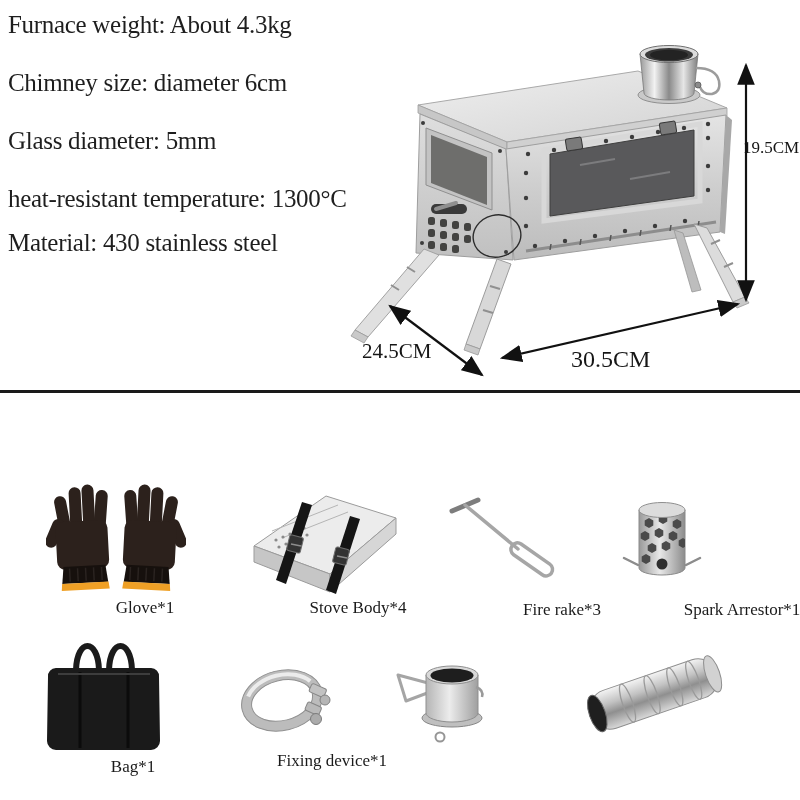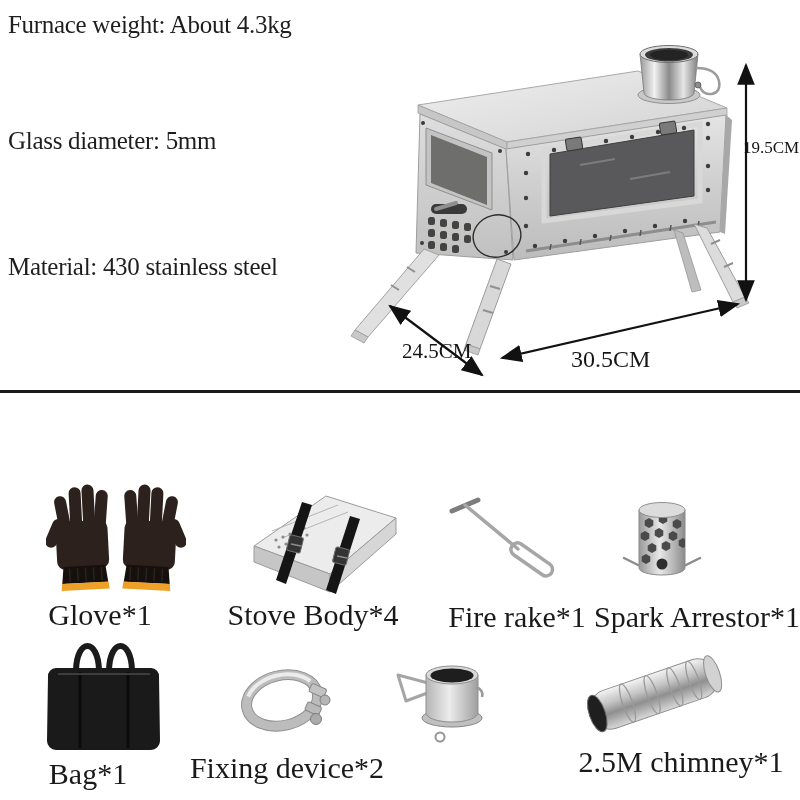--- a/index.html
+++ b/index.html
@@ -1,44 +1,46 @@
 <!DOCTYPE html>
 <html><head>
 <meta charset="utf-8">
 <style>
   html,body{margin:0;padding:0;background:#fff;}
   .page{position:relative;width:800px;height:800px;background:#fff;overflow:hidden;
         font-family:"Liberation Serif","DejaVu Serif",serif;color:#1e1e1e;}
   .spec-line{position:absolute;left:8px;font-size:25px;letter-spacing:-0.3px;
              line-height:1.1;white-space:nowrap;}
-  .sl-0{top:11px}.sl-1{top:69px}.sl-2{top:127px}.sl-3{top:185px}.sl-4{top:253px}
+  .sl-0{top:11px}.sl-1{top:69px}.sl-2{top:127px}.sl-3{top:185px}.sl-4{top:229px}
   .stove-svg{position:absolute;left:330px;top:38px;}
   .dim-label{position:absolute;white-space:nowrap;color:#161616;}
   .dim-h{left:743px;top:138px;font-size:17px;}
-  .dim-d{left:362px;top:339px;font-size:21px;margin-left:40px;}
+  .dim-d{left:362px;top:339px;font-size:21px;}
   .dim-w{left:571px;top:346px;font-size:24px;}
   .divider{position:absolute;left:0;top:390px;width:800px;height:3px;background:#1a1a1a;}
   .acc-icon{position:absolute;}
-  .acc-label{position:absolute;font-size:30px;white-space:nowrap;transform:translateX(-50%);color:#1a1a1a;}
+  .acc-label{position:absolute;font-size:17px;white-space:nowrap;transform:translateX(-50%);color:#1a1a1a;margin-left:45px;}
   .lab-glove{left:100px;top:598px}.lab-stovebody{left:313px;top:598px}
   .lab-rake{left:517px;top:600px}.lab-spark{left:697px;top:600px}
   .lab-bag{left:88px;top:757px}.lab-fix{left:287px;top:751px}
   .lab-reg{left:464px;top:747px}.lab-chim{left:681px;top:745px}
   .ic-glove{left:46px;top:479px}.ic-stovebody{left:246px;top:482px}
   .ic-rake{left:448px;top:496px}.ic-spark{left:622px;top:498px}
   .ic-bag{left:46px;top:630px}.ic-fix{left:238px;top:660px}
   .ic-reg{left:390px;top:655px}.ic-chim{left:574px;top:645px}
 </style>
 </head>
 <body>
 
 <div class="page">
 
   <div class="spec-line sl-0">Furnace weight: About 4.3kg</div>
+  <div class="spec-line sl-1">Chimney size: diameter 6cm</div>
   <div class="spec-line sl-2">Glass diameter: 5mm</div>
+  <div class="spec-line sl-3">heat-resistant temperature: 1300°C</div>
   <div class="spec-line sl-4">Material: 430 stainless steel</div>
 
   <svg class="stove-svg" width="470" height="350" viewBox="0 0 470 350">
     <defs>
       <linearGradient id="gTop" x1="0" y1="0" x2="1" y2="1">
         <stop offset="0" stop-color="#efefef"></stop>
           <stop offset="1" stop-color="#d2d2d2"></stop>
       </linearGradient>
       <linearGradient id="gFront" x1="0" y1="0" x2="0" y2="1">
         <stop offset="0" stop-color="#e4e4e4"></stop>
@@ -211,21 +213,21 @@
     <rect x="88" y="66" width="14" height="16" rx="2" fill="#333333" stroke="#6e6e6e" transform="rotate(14 95 74)"></rect>
     <path d="M45,62 l10,2 M91,74 l10,2" stroke="#8c8c8c" stroke-width="1.5"></path>
   </svg>
   <div class="acc-label lab-stovebody">Stove Body*4</div>
 
   <svg class="acc-icon ic-rake" width="118" height="92" viewBox="0 0 118 92">
     <path d="M4,15 L30,4" stroke="#7d7d7d" stroke-width="5" stroke-linecap="round" fill="none"></path>
     <path d="M17,9 L70,53" stroke="#a6a6a6" stroke-width="3.5" stroke-linecap="round" fill="none"></path>
     <rect x="60" y="57" width="48" height="13" rx="6.5" fill="none" stroke="#a6a6a6" stroke-width="3.5" transform="rotate(35 84 63)"></rect>
   </svg>
-  <div class="acc-label lab-rake">Fire rake*1</div>
+  <div class="acc-label lab-rake">Fire rake*3</div>
 
   <svg class="acc-icon ic-spark" width="80" height="92" viewBox="0 0 80 92">
     <defs>
       <linearGradient id="gSpark" x1="0" y1="0" x2="1" y2="0">
         <stop offset="0" stop-color="#999999"></stop>
           <stop offset="0.45" stop-color="#e8e8e8"></stop>
           <stop offset="1" stop-color="#8c8c8c"></stop>
       </linearGradient>
       <clipPath id="sparkClip">
           <path d="M17,12 h46 v58 a23,7 0 0 1 -46,0 z"></path>
@@ -263,21 +265,21 @@
       <ellipse cx="44" cy="40" rx="36" ry="25" fill="none" stroke="#bcbcbc" stroke-width="10"></ellipse>
       <ellipse cx="44" cy="40" rx="41" ry="30" fill="none" stroke="#909090" stroke-width="1"></ellipse>
       <ellipse cx="44" cy="40" rx="31" ry="20" fill="none" stroke="#909090" stroke-width="1"></ellipse>
       <path d="M12,28 A36,25 0 0 1 76,28" fill="none" stroke="#ececec" stroke-width="4"></path>
     </g>
     <rect x="72" y="26" width="16" height="9" rx="2" fill="#c2c2c2" stroke="#868686" transform="rotate(24 80 30)"></rect>
     <circle cx="87" cy="40" r="5" fill="#b5b5b5" stroke="#808080"></circle>
     <rect x="68" y="44" width="15" height="9" rx="2" fill="#b9b9b9" stroke="#868686" transform="rotate(24 75 48)"></rect>
     <circle cx="78" cy="59" r="5.5" fill="#ababab" stroke="#7c7c7c"></circle>
   </svg>
-  <div class="acc-label lab-fix">Fixing device*2</div>
+  <div class="acc-label lab-fix">Fixing device*1</div>
 
   <svg class="acc-icon ic-reg" width="110" height="92" viewBox="0 0 110 92">
     <defs>
       <linearGradient id="gReg" x1="0" y1="0" x2="1" y2="0">
         <stop offset="0" stop-color="#b5b5b5"></stop>
           <stop offset="0.45" stop-color="#ececec"></stop>
           <stop offset="1" stop-color="#9f9f9f"></stop>
       </linearGradient>
     </defs>
     <path d="M38,28 L8,20 L16,46 L40,37" fill="none" stroke="#a5a5a5" stroke-width="3" stroke-linejoin="round"></path>
@@ -301,15 +303,14 @@
     <g transform="rotate(-19 80 49)">
       <rect x="14" y="29" width="132" height="40" rx="19" fill="url(#gChim)" stroke="#8d8d8d" stroke-width="1"></rect>
       <ellipse cx="52" cy="49" rx="5" ry="20" fill="none" stroke="#9a9a9a" stroke-width="1.3"></ellipse>
       <ellipse cx="78" cy="49" rx="5" ry="20" fill="none" stroke="#9a9a9a" stroke-width="1.3"></ellipse>
       <ellipse cx="102" cy="49" rx="5" ry="20" fill="none" stroke="#9a9a9a" stroke-width="1.3"></ellipse>
       <ellipse cx="122" cy="49" rx="5" ry="20" fill="none" stroke="#9a9a9a" stroke-width="1.3"></ellipse>
       <ellipse cx="20" cy="49" rx="8" ry="19" fill="#1f1f1f" stroke="#666666" stroke-width="1"></ellipse>
       <ellipse cx="142" cy="49" rx="7" ry="19" fill="#d2d2d2" stroke="#8d8d8d" stroke-width="1"></ellipse>
     </g>
   </svg>
-  <div class="acc-label lab-chim">2.5M chimney*1</div>
 
 </div>
 
 </body></html>

